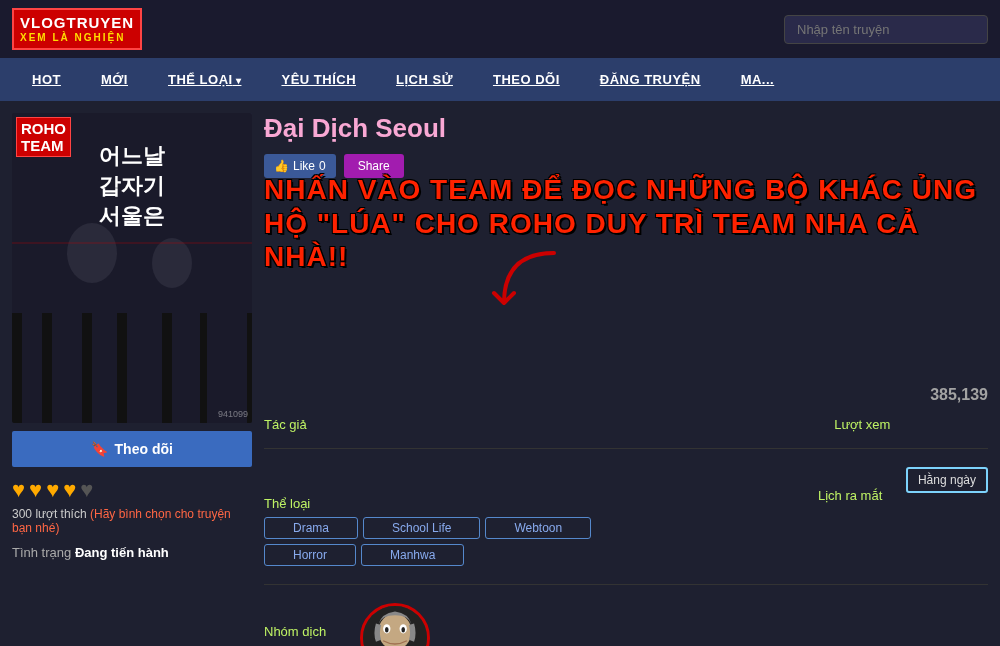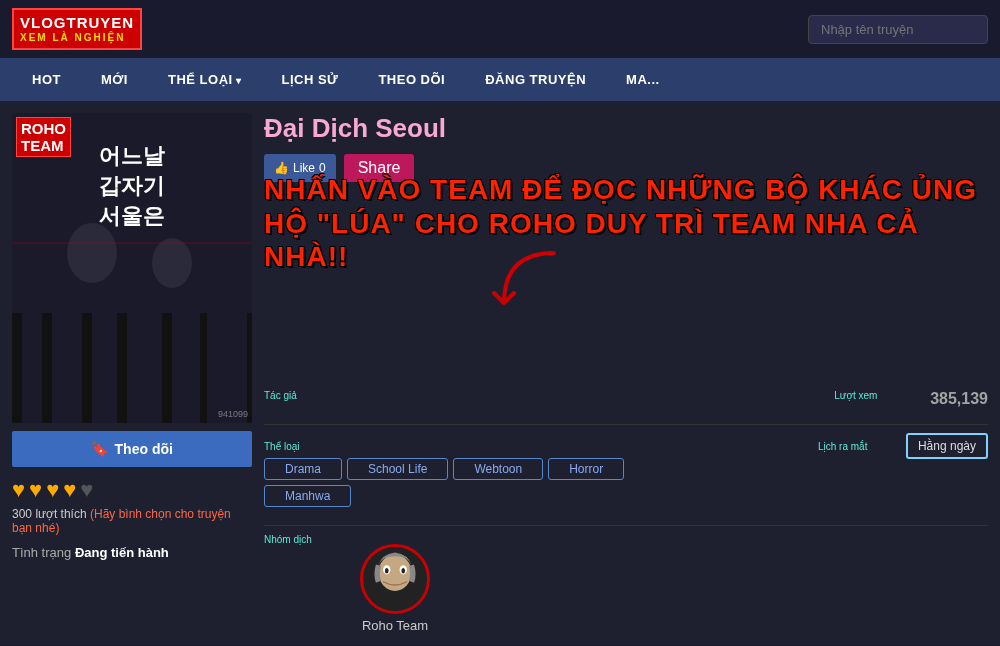--- a/index.html
+++ b/index.html
@@ -44,40 +44,41 @@
       color: #ffdd00;
       letter-spacing: 2px;
     }
     .search-box {
       background: #2a2a4a;
       border: 1px solid #444;
       border-radius: 4px;
       padding: 6px 12px;
       color: #aaa;
       font-size: 13px;
-      width: 180px;
+      width: 204px;
       outline: none;
     }
 
     
     .nav {
       background: #2c3e6b;
       display: flex;
       align-items: center;
       padding: 0 12px;
     }
     .nav-item {
       color: #fff;
       font-size: 13px;
       font-weight: bold;
       padding: 14px 20px;
       cursor: pointer;
       white-space: nowrap;
       text-transform: uppercase;
       letter-spacing: 0.5px;
+      text-decoration: underline;
     }
     .nav-item.has-arrow::after {
       content: ' ▾';
       font-size: 10px;
     }
 
     
     .main-content {
       background: #1e2030;
       display: flex;
@@ -194,23 +195,23 @@
       font-size: 12px;
       padding: 5px 10px;
       border: none;
       cursor: pointer;
       border-radius: 3px;
       display: flex;
       align-items: center;
       gap: 4px;
     }
     .share-btn {
-      background: #be185d;
-      color: #fff;
-      font-size: 16px;
+      background: #a21caf;
+      color: #fff;
+      font-size: 12px;
       padding: 5px 14px;
       border: none;
       cursor: pointer;
       border-radius: 3px;
     }
 
     
     .promo-overlay {
       position: absolute;
       top: 60px;
@@ -242,40 +243,41 @@
       height: 80px;
     }
     .info-row {
       display: flex;
       align-items: flex-start;
       padding: 8px 0;
       border-bottom: 1px solid #333;
       gap: 16px;
     }
     .info-label {
-      color: #5eead4;
-      font-size: 10px;
+      color: #bef264;
+      font-size: 13px;
       min-width: 80px;
       flex-shrink: 0;
+      margin-top: 31px;
     }
     .info-value {
       color: #fff;
       font-size: 14px;
     }
     .genre-tags {
       display: flex;
       flex-wrap: wrap;
       gap: 5px;
     }
     .genre-tag {
       background: transparent;
       border: 1px solid #5588cc;
       color: #88aaee;
       font-size: 12px;
-      padding: 3px 20px;
+      padding: 3px 28px;
       border-radius: 3px;
       cursor: pointer;
     }
 
     
     .translator-section {
       display: flex;
       flex-direction: column;
       align-items: center;
       margin-top: 10px;
@@ -323,20 +325,21 @@
       <div class="sub-text">XEM LÀ NGHIỆN</div>
     </div>
   </div>
   <input class="search-box" type="text" placeholder="Nhập tên truyện" style="">
 </div>
 
 <nav class="nav">
   <div class="nav-item">HOT</div>
   <div class="nav-item">MỚI</div>
   <div class="nav-item has-arrow">THỂ LOẠI</div>
+  <div class="nav-item">YÊU THÍCH</div>
   <div class="nav-item">LỊCH SỬ</div>
   <div class="nav-item">THEO DÕI</div>
   <div class="nav-item">ĐĂNG TRUYỆN</div>
   <div class="nav-item">MA...</div>
 </nav>
 
 <div class="main-content">
 
   <div class="left-panel">
     <div class="manga-cover">

